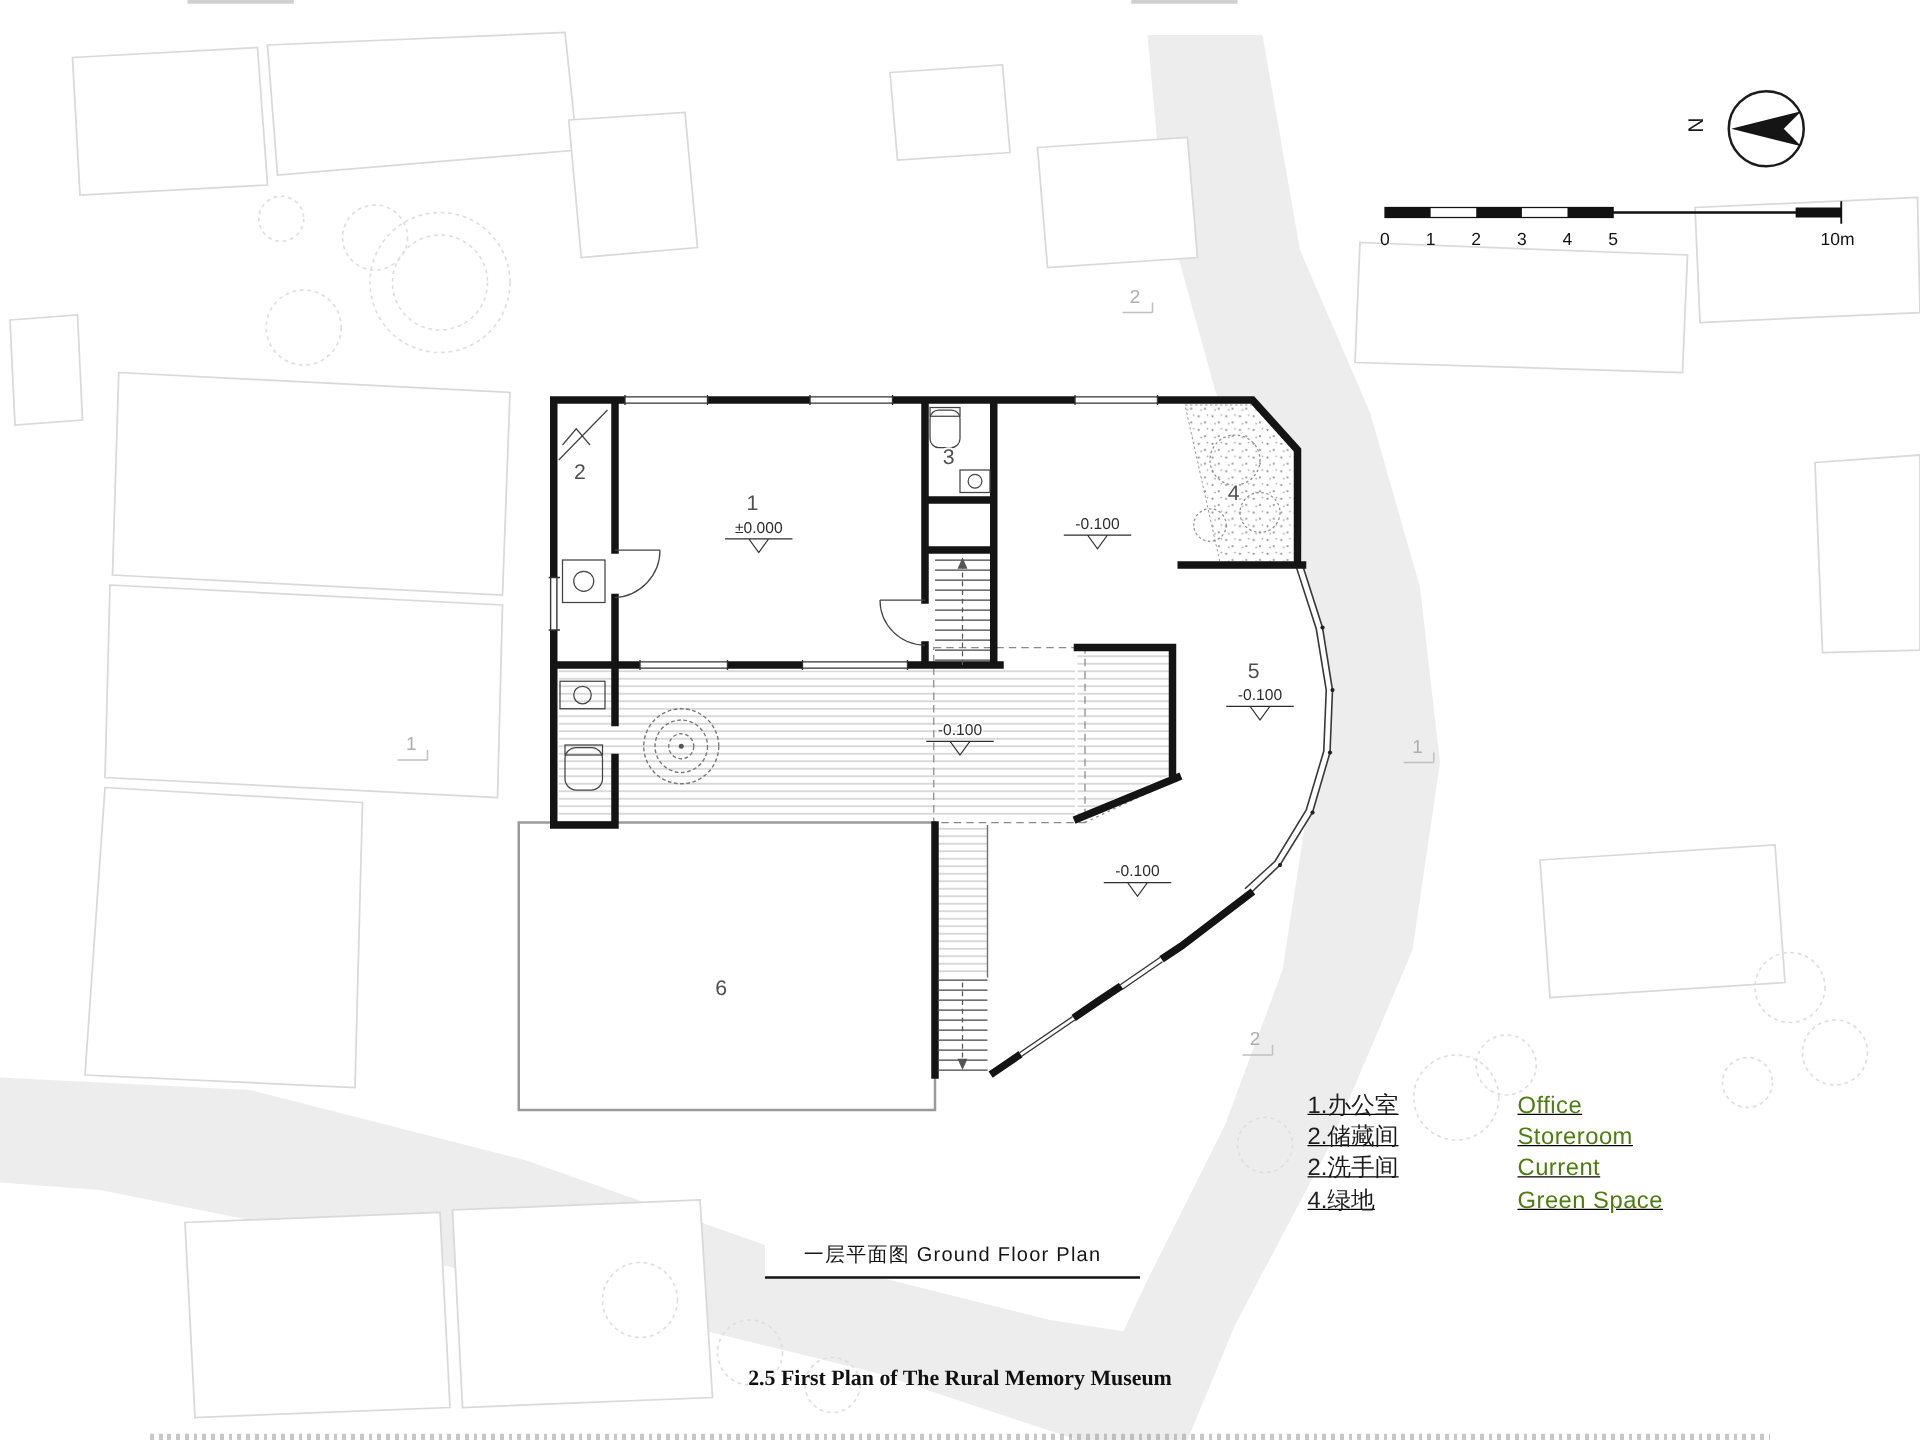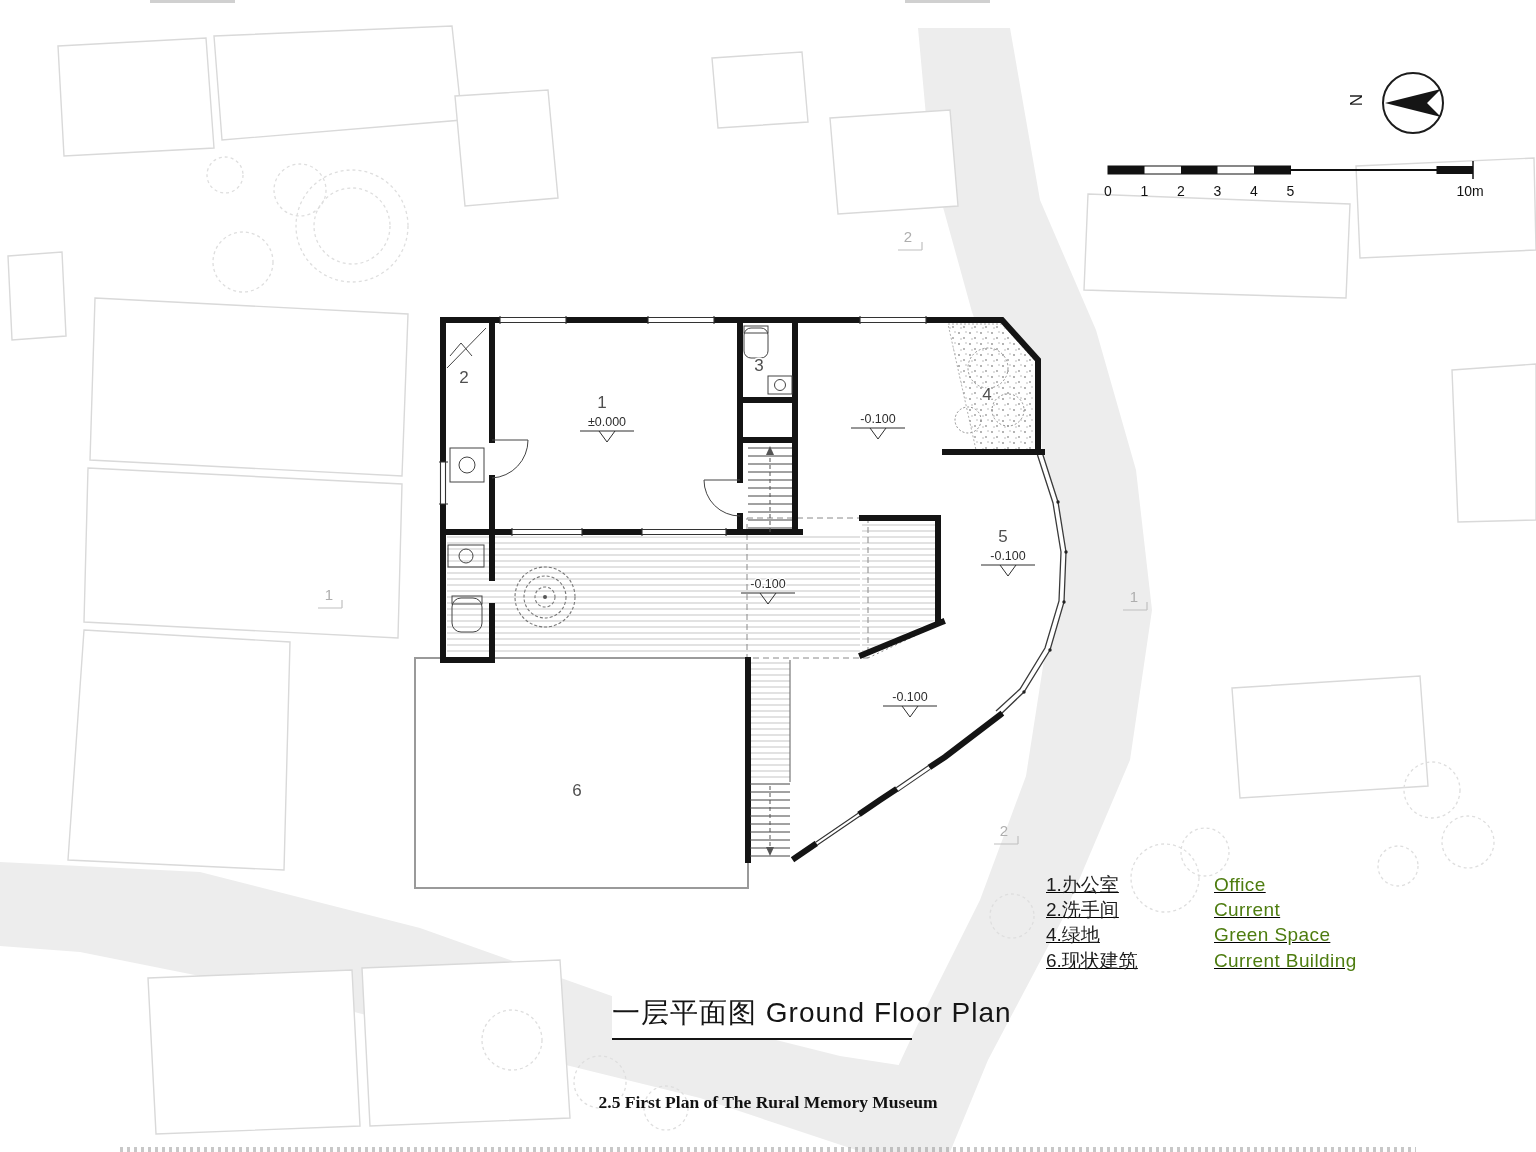--- a/index.html
+++ b/index.html
@@ -15,21 +15,21 @@
   .nlabel{font:17px "Liberation Sans",sans-serif;fill:#1c1c1c;}
 
   
   .legend{position:absolute;left:1046px;top:872px;text-decoration:underline;}
   .legend-row{display:flex;align-items:baseline;}
   .legend .zh{display:inline-block;width:168px;font-size:19px;line-height:25.2px;color:#1c1c1c;white-space:nowrap;}
   .legend .en{font-size:19px;line-height:25.2px;color:#4d7c0f;letter-spacing:0.4px;white-space:nowrap;}
 
   
   .title-block{position:absolute;left:612px;top:994px;width:300px;text-align:center;background:#fff;
-               padding-bottom:6px;border-bottom:2px solid #151515;font-size:28px;letter-spacing:1px;
+               padding-bottom:6px;border-bottom:2px solid #151515;font-size:16px;letter-spacing:1px;
                color:#151515;white-space:nowrap;}
   .caption{position:absolute;top:1092px;left:0;width:100%;text-align:center;
            font-family:Liberation Serif, serif;font-weight:bold;font-size:17.5px;color:#111;}
 
   .cutoff{position:absolute;bottom:0;left:120px;right:120px;height:5px;opacity:.55;
           background:repeating-linear-gradient(90deg,#9a9a9a 0 3px,transparent 3px 7px);}
 </style>
 </head>
 <body>
 
@@ -296,30 +296,30 @@
       <text class="tick" x="1470" y="196" text-anchor="middle">10m</text>
     </g>
   </svg>
 
   <div class="legend">
     <div class="legend-row">
       <span class="zh">1.办公室</span>
       <span class="en">Office</span>
     </div>
     <div class="legend-row">
+      <span class="zh">2.储藏间</span>
+      <span class="en">Storeroom</span>
+    </div>
+    <div class="legend-row">
       <span class="zh">2.洗手间</span>
       <span class="en">Current</span>
     </div>
     <div class="legend-row">
       <span class="zh">4.绿地</span>
       <span class="en">Green Space</span>
     </div>
-    <div class="legend-row">
-      <span class="zh">6.现状建筑</span>
-      <span class="en">Current Building</span>
-    </div>
   </div>
 
   <div class="title-block">一层平面图 Ground Floor Plan</div>
   <div class="caption">2.5 First Plan of The Rural Memory Museum</div>
 
   <div class="cutoff"></div>
 </div>
 
 </body></html>

